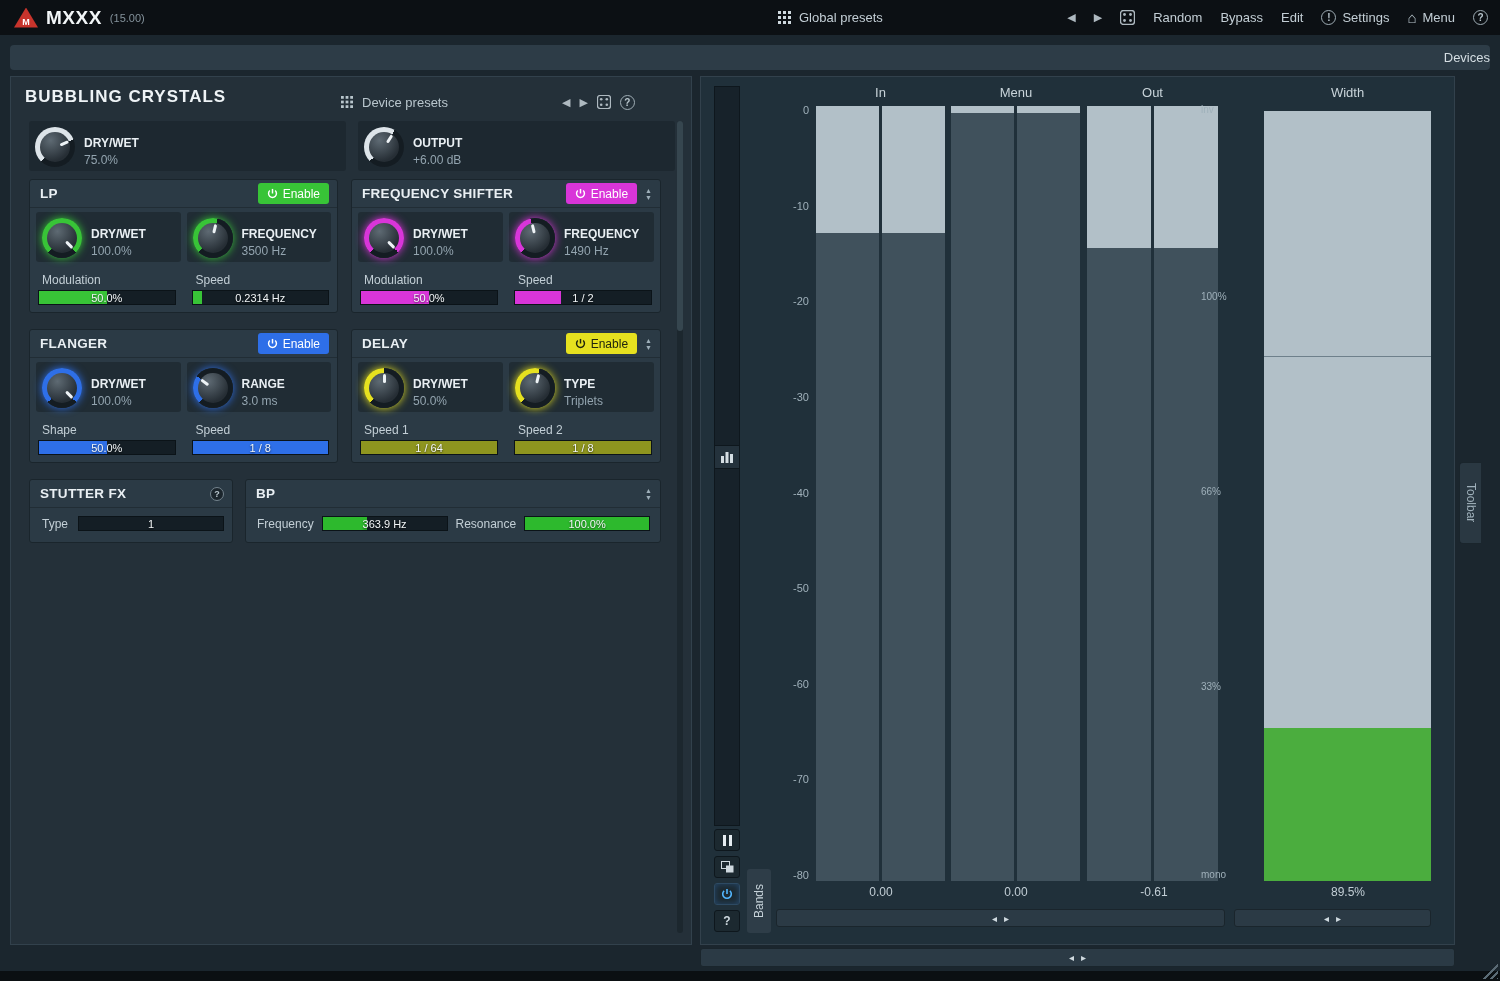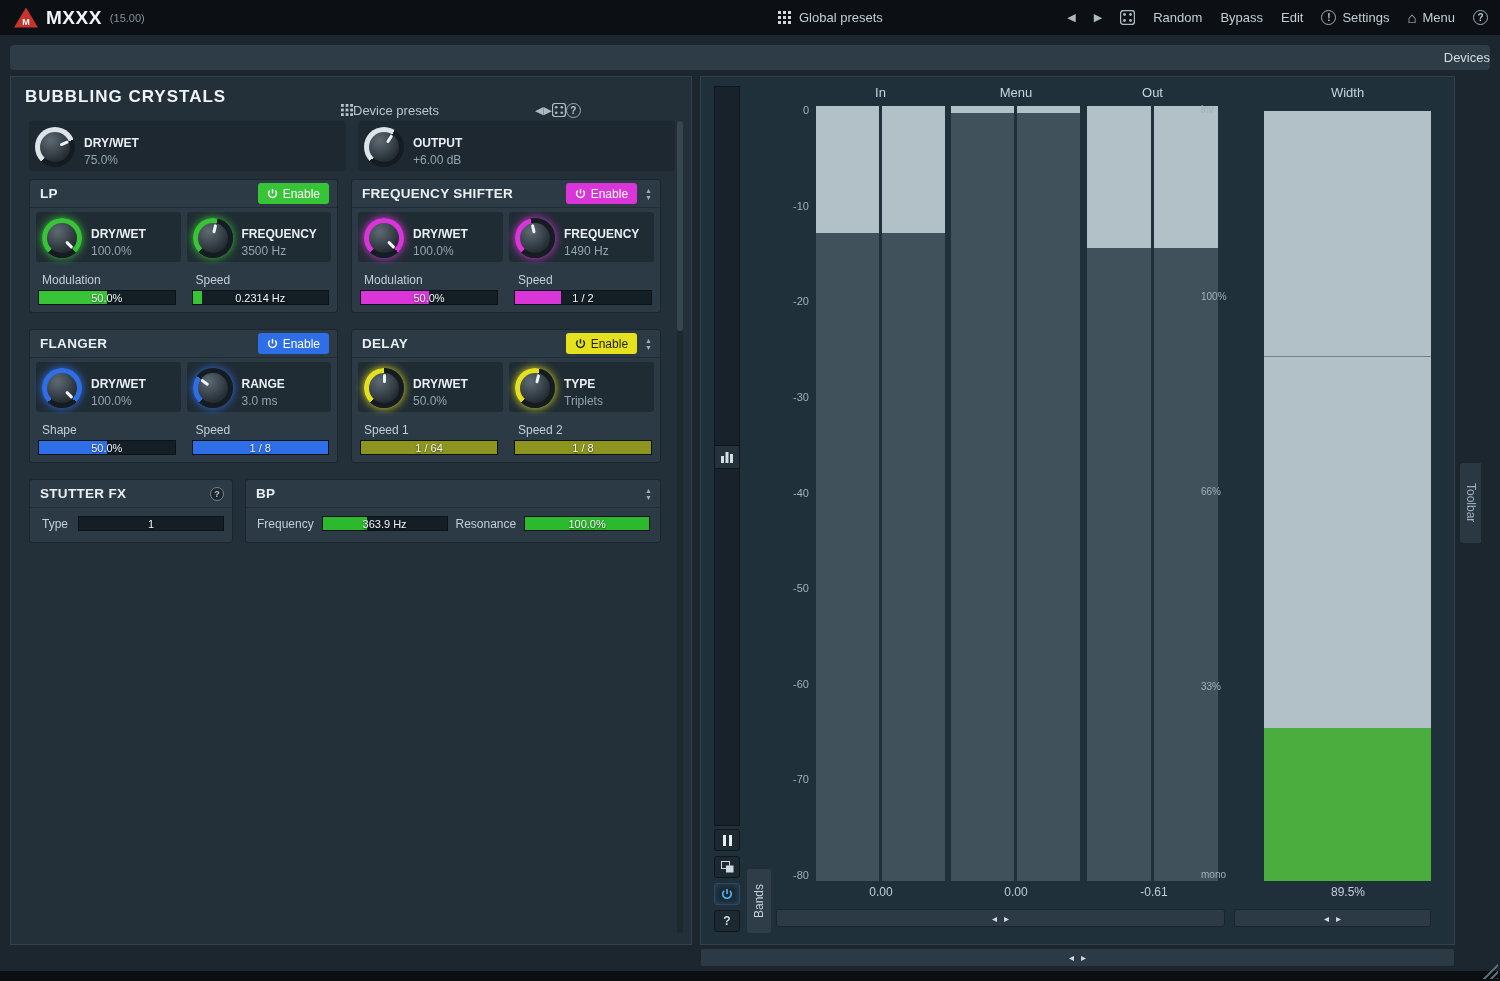--- a/index.html
+++ b/index.html
@@ -24,21 +24,21 @@
   
   .devices-strip { position:absolute; left:10px; top:45px; width:1480px; height:25px; background:#2d3c47; border-radius:4px; display:flex; align-items:center; justify-content:flex-end; color:#d5dee3; font-size:13px; }
 
   
   .left-panel { position:absolute; left:10px; top:76px; width:682px; height:869px; background:#243039; border:1px solid #32414c; }
   .right-panel { position:absolute; left:700px; top:76px; width:755px; height:869px; background:#20303a; border:1px solid #32414c; }
 
   
   .dev-header { position:absolute; left:0; top:0; width:100%; height:40px; display:flex; align-items:center; }
   .dev-title { margin-left:14px; font-size:17px; font-weight:bold; color:#eef3f6; letter-spacing:1px; }
-  .dev-presets { position:absolute; left:330px; top:13px; height:40px; display:flex; align-items:center; color:#b9c6cd; font-size:13px; }
+  .dev-presets { position:absolute; left:330px; top:5px; height:40px; display:flex; align-items:center; gap:9px; color:#b9c6cd; font-size:13px; }
   .dev-presets .gap { width:96px; }
 
   
   .kgroup { display:flex; align-items:flex-end; gap:9px; background:#1d2830; border-radius:3px; padding:4px 6px; }
   .knob { position:relative; width:40px; height:40px; border-radius:50%; flex:0 0 40px;
           background:conic-gradient(from 225deg, var(--kc,#dde4e9) 0deg, var(--kc,#dde4e9) calc(var(--frac,0)*270deg),
                      #141c22 calc(var(--frac,0)*270deg), #141c22 360deg); }
   .knob.glow { box-shadow:0 0 8px 0 var(--kc); }
   .kcore { position:absolute; inset:5px; border-radius:50%; background:radial-gradient(circle at 35% 28%, #5e6a73, #262e35 72%); }
   .kptr { position:absolute; left:50%; top:1px; width:3px; height:9px; margin-left:-1.5px; background:#eef3f6; border-radius:2px;

